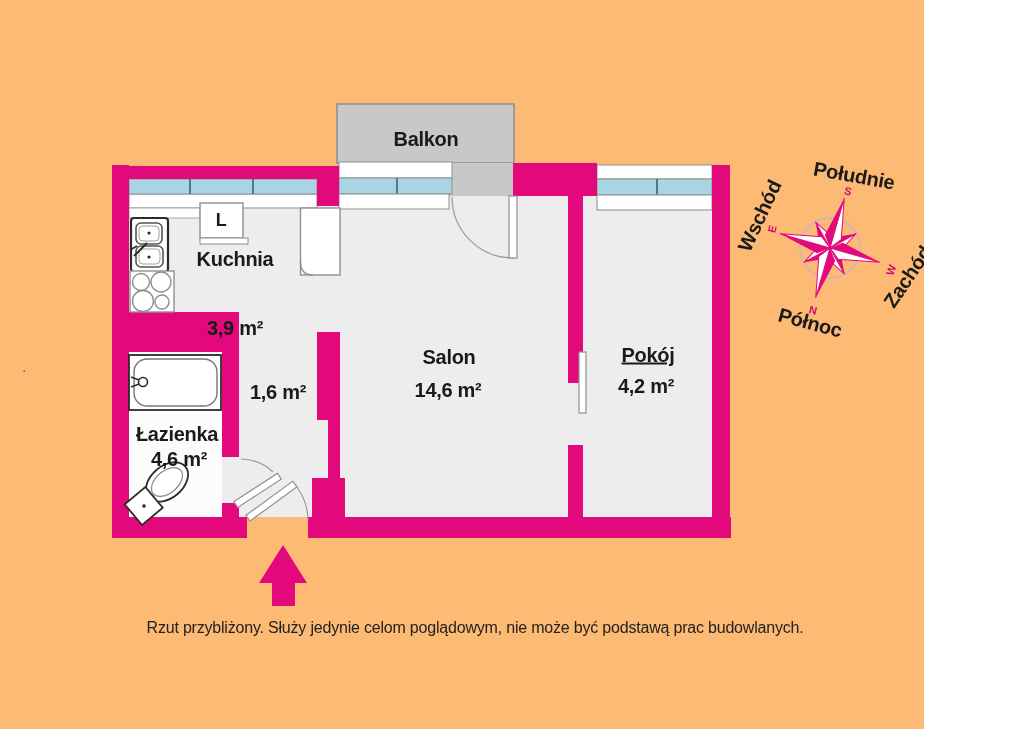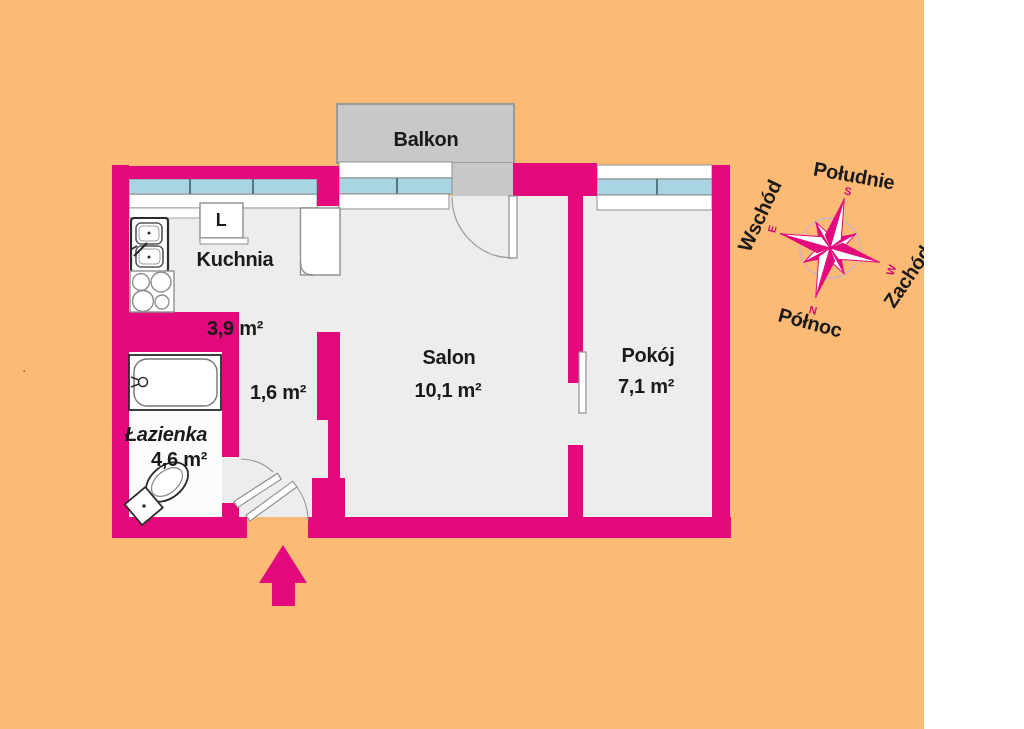--- a/index.html
+++ b/index.html
@@ -147,36 +147,37 @@
   </svg>
 
   <div class="lbl" style="left:426px;top:139px;">Balkon</div>
 
   <div class="lbl sm" style="left:221px;top:220px;">L</div>
 
   <div class="lbl" style="left:235px;top:259px;text-align:center;">Kuchnia</div>
   <div class="lbl" style="left:235px;top:284px;margin-top:44px;">3,9 m²</div>
 
   <div class="lbl" style="left:449px;top:357px;text-align:center;">Salon</div>
-  <div class="lbl" style="left:448px;top:390px;">10,1 m²</div>
+  <div class="lbl" style="left:448px;top:390px;">14,6 m²</div>
 
-  <div class="lbl" style="left:648px;top:355px;">Pokój</div>
-  <div class="lbl" style="left:646px;top:386px;">7,1 m²</div>
+  <div class="lbl" style="left:648px;top:355px;text-decoration:underline;">Pokój</div>
+  <div class="lbl" style="left:646px;top:386px;">4,2 m²</div>
 
-  <div class="lbl" style="left:166px;top:434px;font-style:italic;">Łazienka</div>
+  <div class="lbl" style="left:177px;top:434px;">Łazienka</div>
   <div class="lbl" style="left:179px;top:459px;">4,6 m²</div>
 
   <div class="lbl" style="left:278px;top:392px;">1,6 m²</div>
 
   <div class="lbl" style="left:854px;top:176px;transform:translate(-50%,-50%) rotate(10deg);">Południe</div>
   <div class="lbl" style="left:760px;top:216px;transform:translate(-50%,-50%) rotate(-65deg);">Wschód</div>
   <div class="lbl" style="left:908px;top:277px;transform:translate(-50%,-50%) rotate(-56deg);">Zachód</div>
   <div class="lbl" style="left:810px;top:323px;transform:translate(-50%,-50%) rotate(15deg);">Północ</div>
 
   <div class="lbl letter" style="left:848px;top:191px;transform:translate(-50%,-50%) rotate(14deg);">S</div>
   <div class="lbl letter" style="left:772px;top:229px;transform:translate(-50%,-50%) rotate(-75deg);">E</div>
   <div class="lbl letter" style="left:891px;top:270px;transform:translate(-50%,-50%) rotate(-70deg);">W</div>
   <div class="lbl letter" style="left:813px;top:310px;transform:translate(-50%,-50%) rotate(14deg);">N</div>
 
+  <div class="lbl disclaimer" style="left:475px;top:628px;">Rzut przybliżony. Służy jedynie celom poglądowym, nie może być podstawą prac budowlanych.</div>
 
   <div class="lbl dot" style="left:24px;top:368px;">.</div>
 
 </div>
 
 </body></html>

